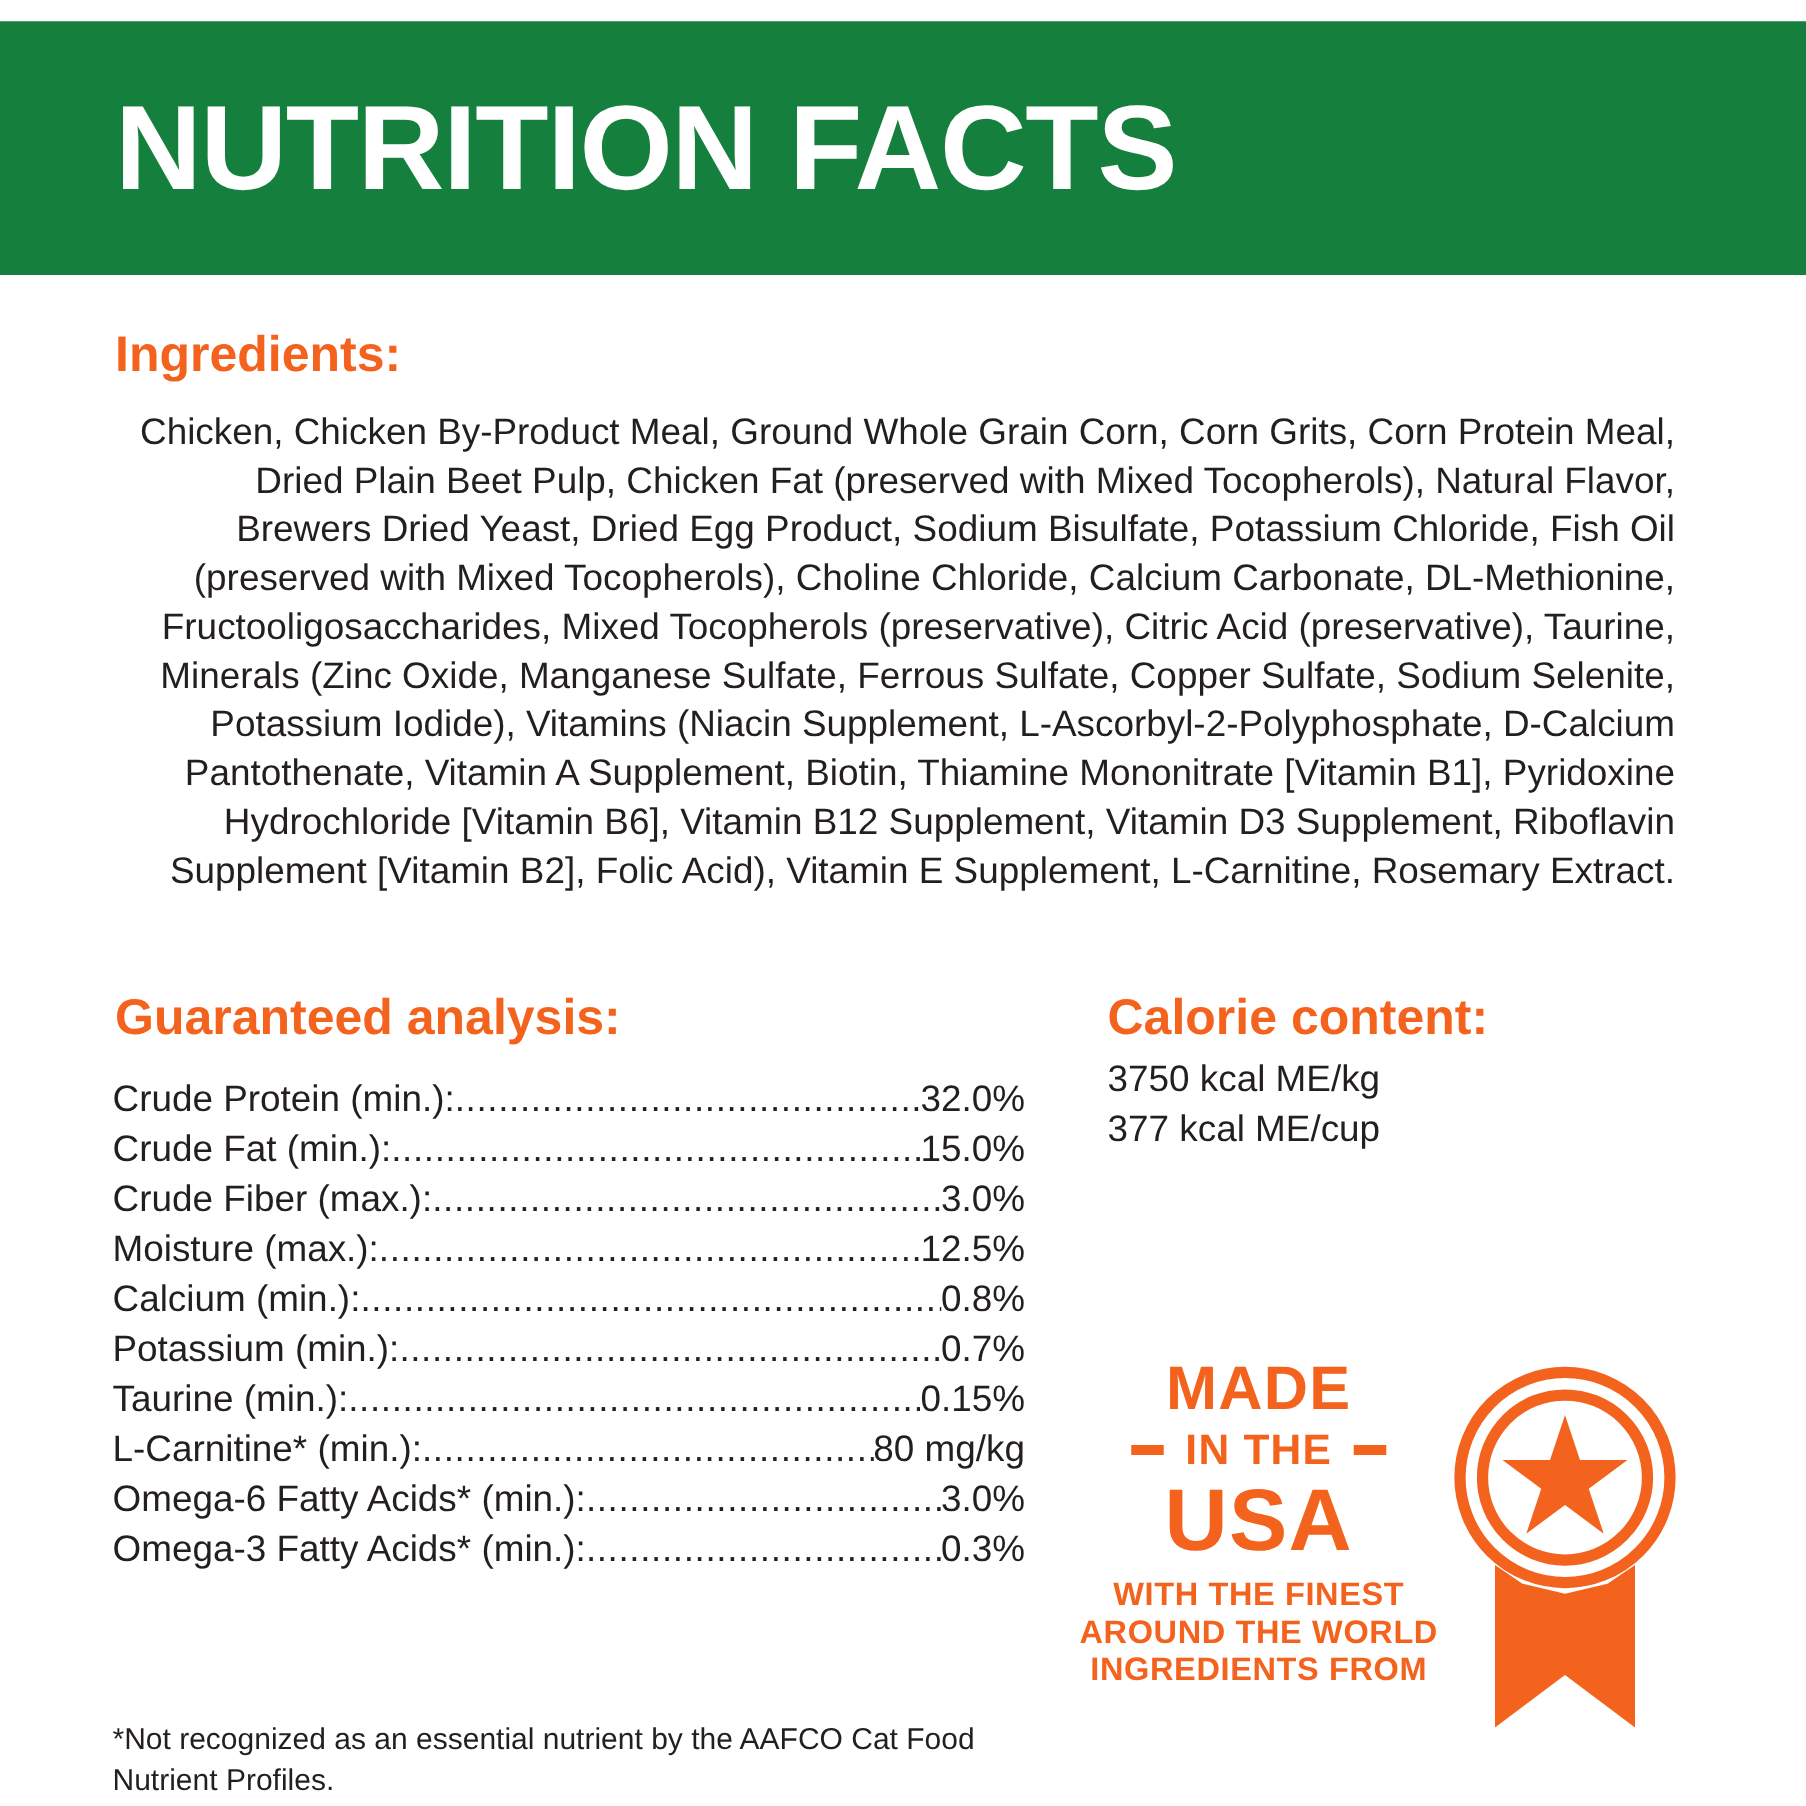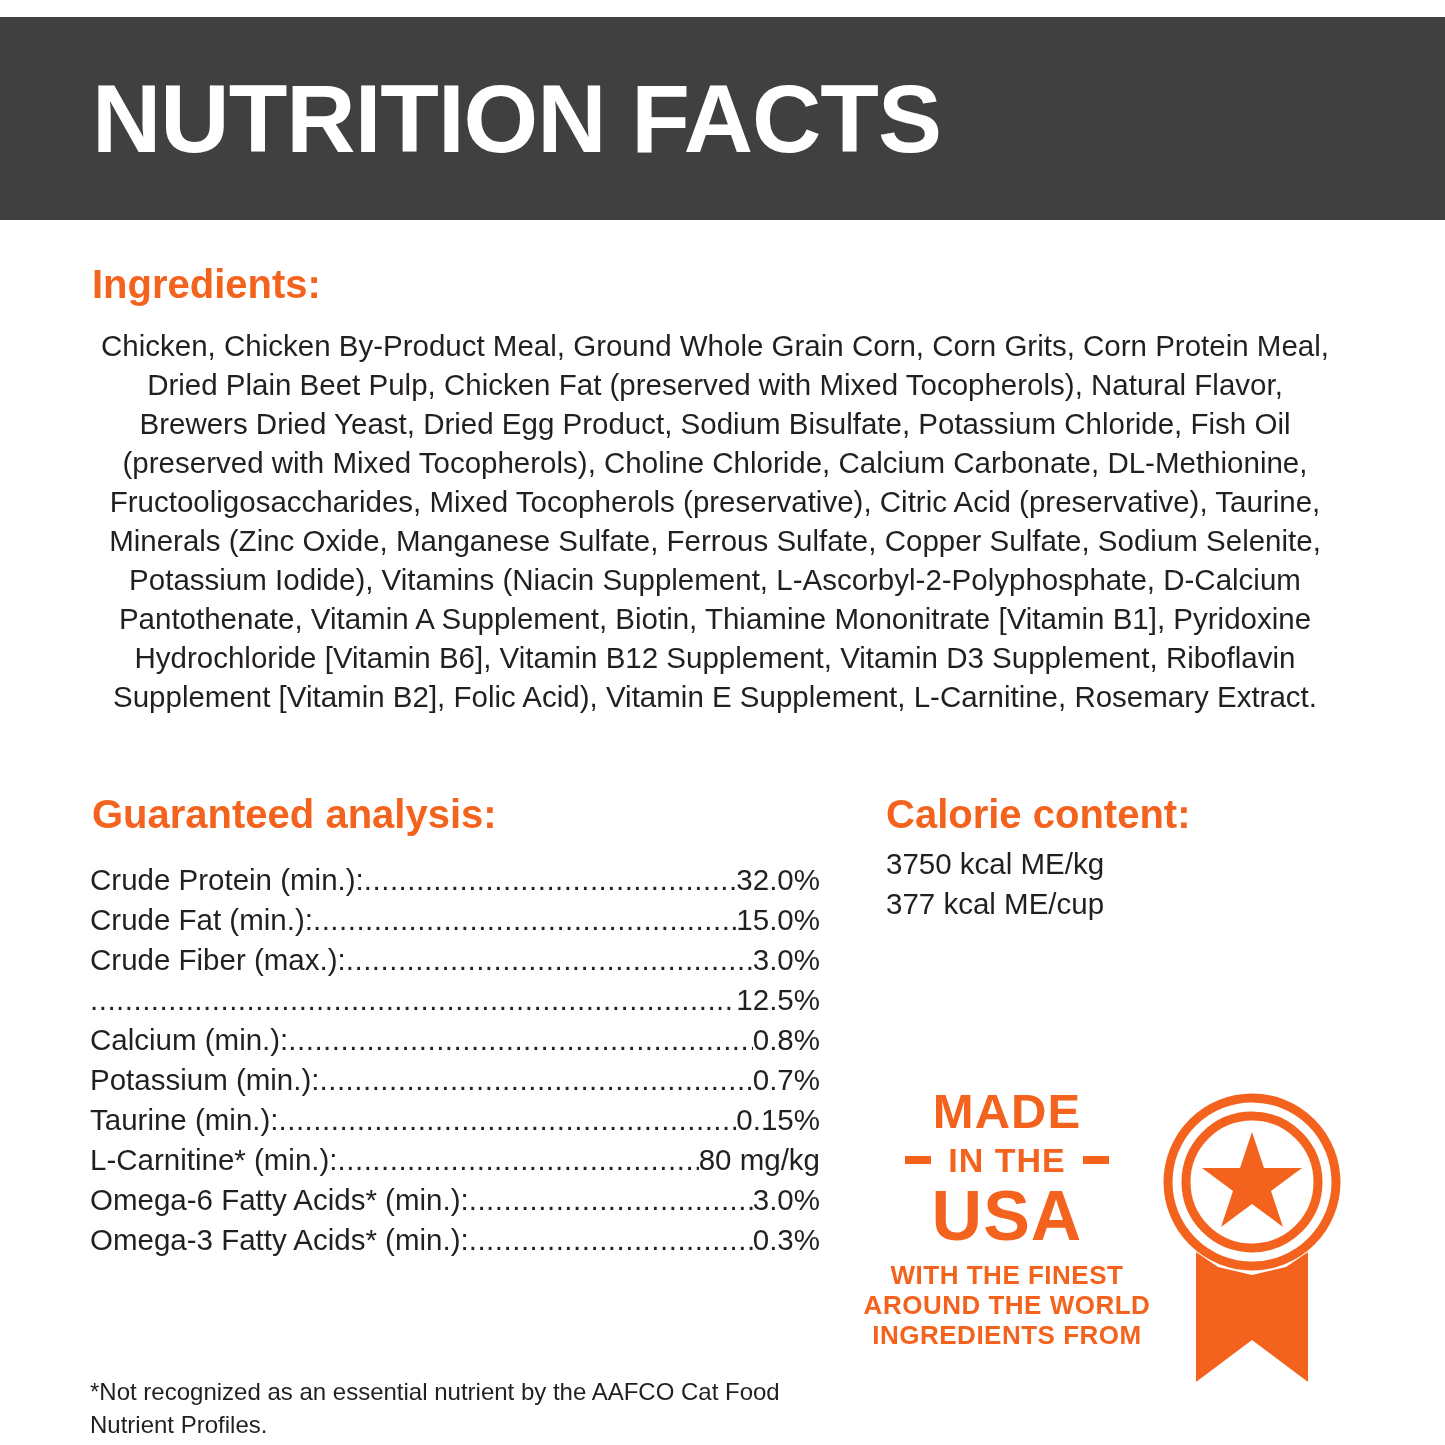--- a/index.html
+++ b/index.html
@@ -19,21 +19,21 @@
     width: 1445px;
     height: 1445px;
     box-sizing: border-box;
   }
   .header-band {
     position: absolute;
     left: 0;
     top: 17px;
     width: 1445px;
     height: 203px;
-    background: #404040;
+    background: #15803d;
     display: flex;
     align-items: center;
   }
   .header-title {
     margin-left: 92px;
     color: #ffffff;
     font-size: 96px;
     font-weight: bold;
     letter-spacing: -1px;
     line-height: 1;
@@ -57,21 +57,21 @@
     top: 42px;
   }
   .ingredients-text {
     position: absolute;
     left: 90px;
     top: 106px;
     width: 1250px;
     font-size: 29.5px;
     line-height: 39px;
     color: #231f20;
-    text-align: center;
+    text-align: right;
   }
   #ga-heading {
     position: absolute;
     left: 92px;
     top: 572px;
   }
   #calorie-heading {
     position: absolute;
     left: 886px;
     top: 572px;
@@ -209,20 +209,21 @@
         <span class="ga-label">Crude Fat (min.):</span>
         <span class="ga-dots">.............................................................................................</span>
         <span class="ga-value">15.0%</span>
       </div>
       <div class="ga-row">
         <span class="ga-label">Crude Fiber (max.):</span>
         <span class="ga-dots">.............................................................................................</span>
         <span class="ga-value">3.0%</span>
       </div>
       <div class="ga-row">
+        <span class="ga-label">Moisture (max.):</span>
         <span class="ga-dots">.............................................................................................</span>
         <span class="ga-value">12.5%</span>
       </div>
       <div class="ga-row">
         <span class="ga-label">Calcium (min.):</span>
         <span class="ga-dots">.............................................................................................</span>
         <span class="ga-value">0.8%</span>
       </div>
       <div class="ga-row">
         <span class="ga-label">Potassium (min.):</span>

